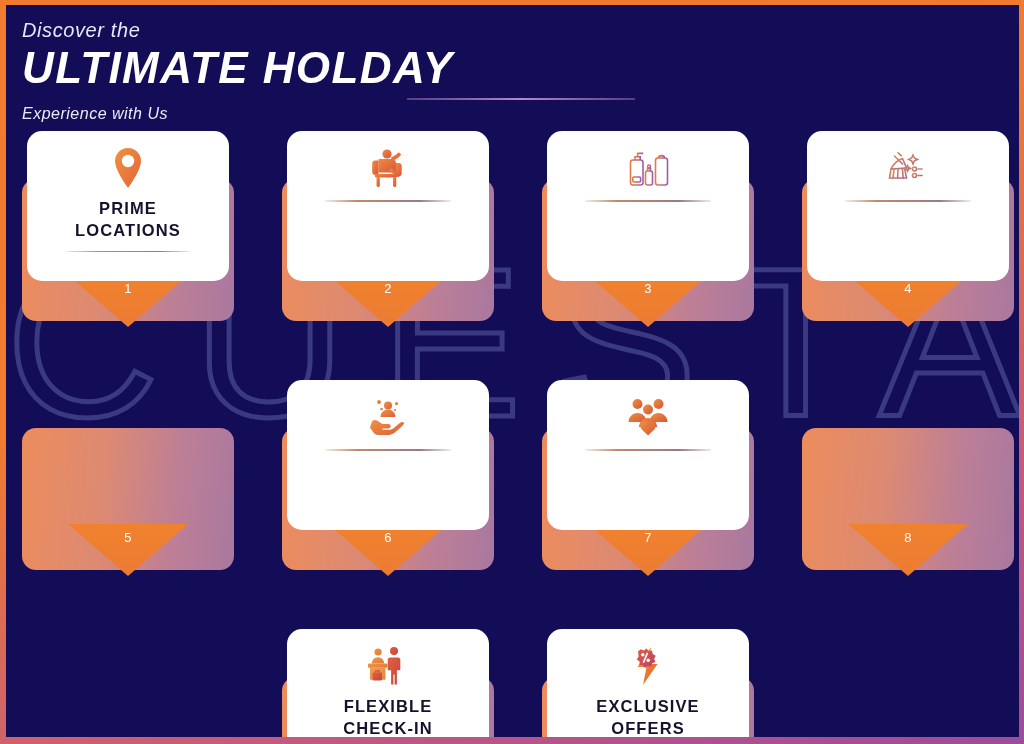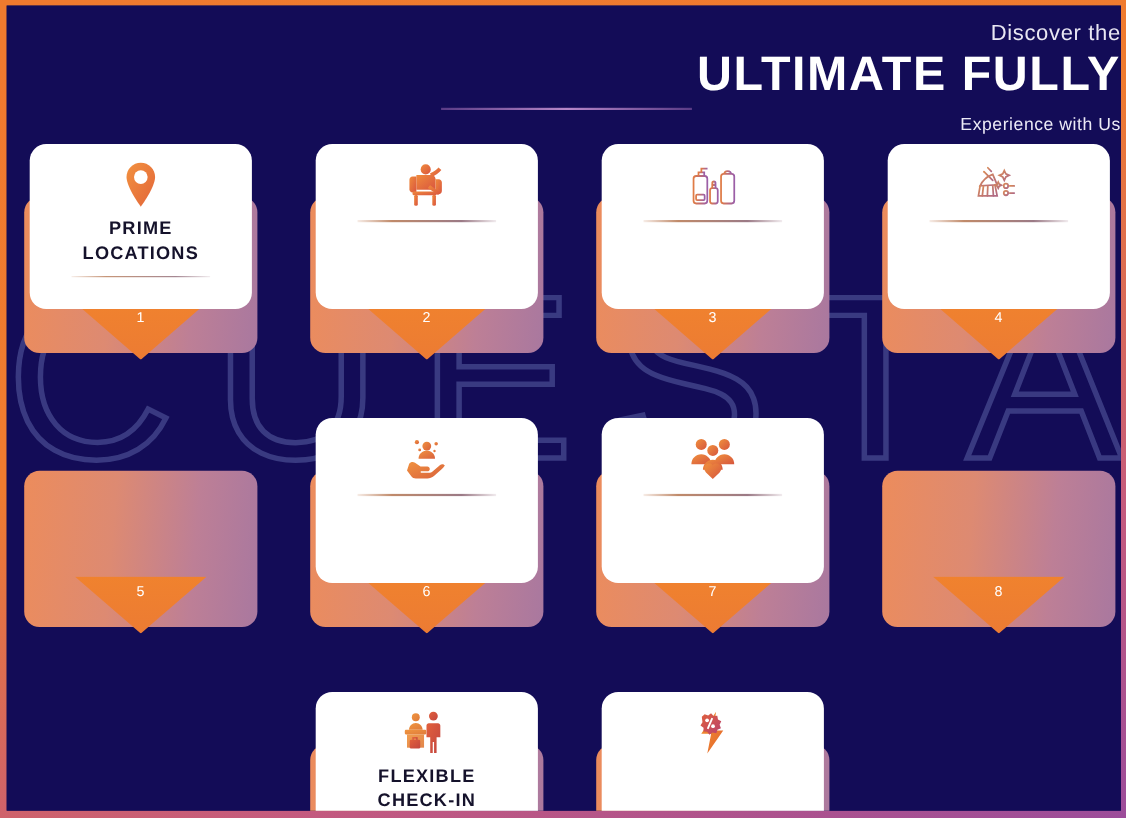--- a/index.html
+++ b/index.html
@@ -55,25 +55,26 @@
     text-shadow: none;
     opacity: .95;
     white-space: nowrap;
     user-select: none;
     pointer-events: none;
   }
 
   
   #header {
     position: absolute;
-    left: 4px;
+    left: 16px;
     right: 0;
     top: 14px;
-    text-align: right;
+    text-align: left;
     z-index: 5;
+    font-style: italic;
   }
   #kicker {
     font-size: 20px;
     font-weight: 400;
     color: #e9e7f3;
     letter-spacing: .6px;
     line-height: 1.1;
     margin-bottom: 3px;
   }
   #headline {
@@ -193,21 +194,21 @@
 <body>
 
 <div id="poster">
   <div id="frame-inner">
     <div id="stage">
 
       <div id="watermark">CUESTA</div>
 
       <div id="header">
         <div id="kicker">Discover the</div>
-        <div id="headline">ULTIMATE FULLY</div>
+        <div id="headline">ULTIMATE HOLDAY</div>
         <div id="headline-rule"></div>
         <div id="subhead">Experience with Us</div>
       </div>
 
       <div id="grid">
 
         <div class="row row-1">
 
           <div class="card">
             <div class="card-shadow"></div>
@@ -461,20 +462,22 @@
                   </defs>
                   <path d="M26 2L12.5 22h9L18 40l14.5-21h-9.2z" fill="url(#g10a)"></path>
                   <path d="M13 6.5l2.6-2.2 3.2 1.2 2.6-2.1 2.3 2.5 3.4-.3.6 3.4 3 1.7-1.5 3.1 1.2 3.2-3.2 1.3-1 3.3-3.4-.6-2.8 2-2.1-2.7-3.4-.4.1-3.4-2.8-2 1.8-2.9z" fill="url(#g10b)"></path>
                   <g fill="#ffffff">
                     <circle cx="17.8" cy="9.8" r="1.7"></circle>
                     <circle cx="23.2" cy="15.2" r="1.7"></circle>
                     <rect x="19.7" y="7.2" width="1.7" height="11" rx=".8" transform="rotate(23 20.5 12.5)"></rect>
                   </g>
                 </svg>
               </div>
+              <div class="card-title">EXCLUSIVE
+OFFERS</div>
 
             </div>
           </div>
 
         </div>
 
       </div>
     </div>
   </div>
 </div>

